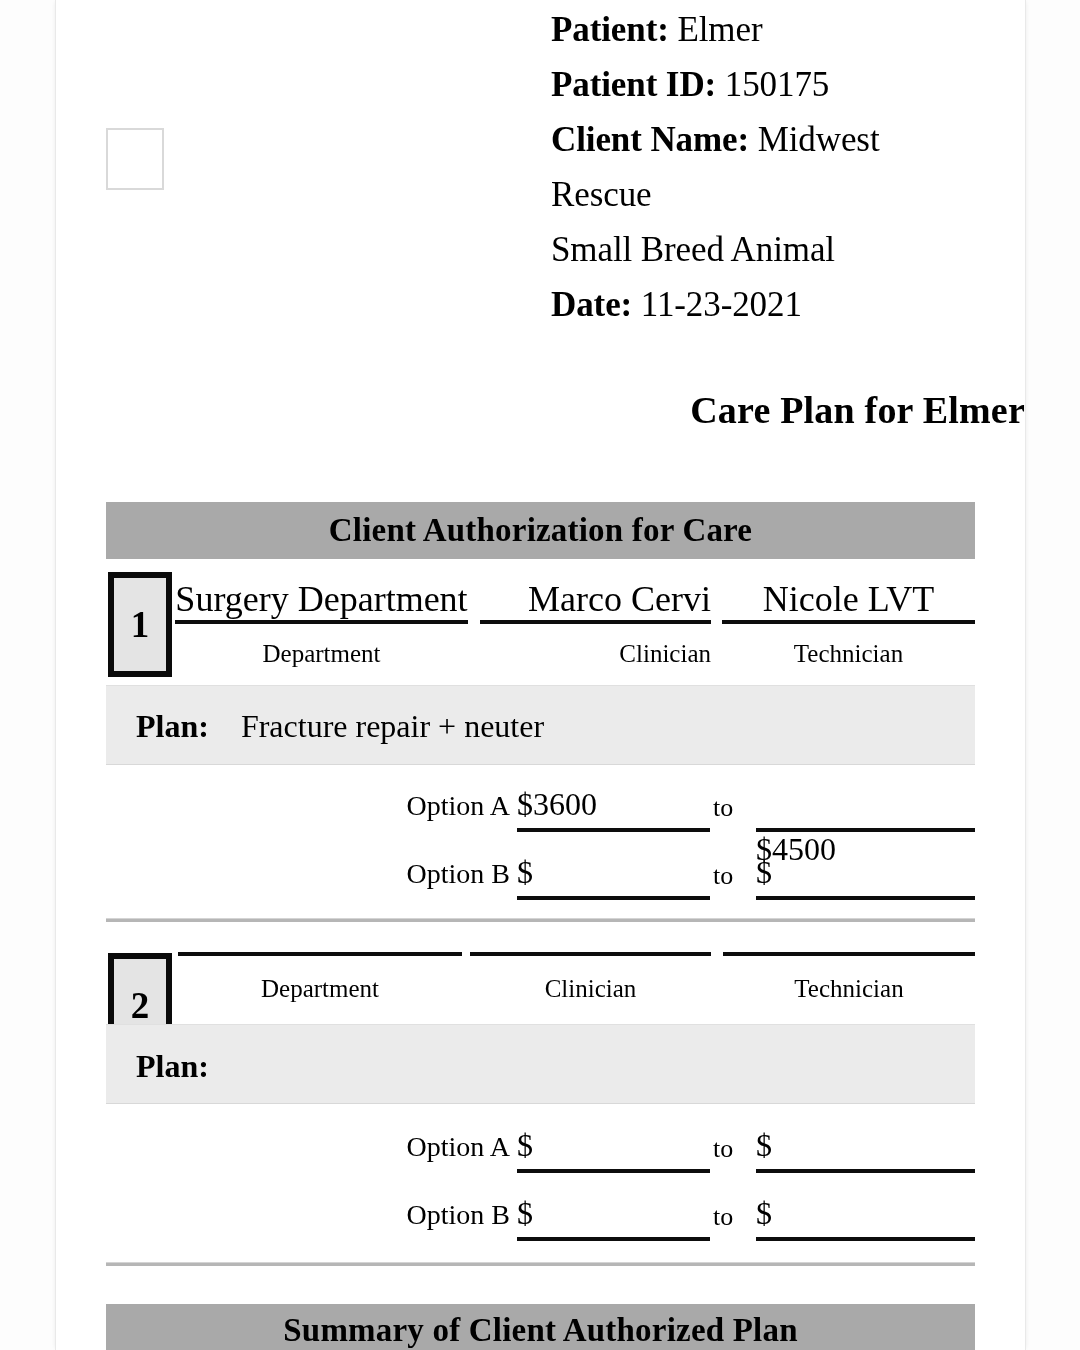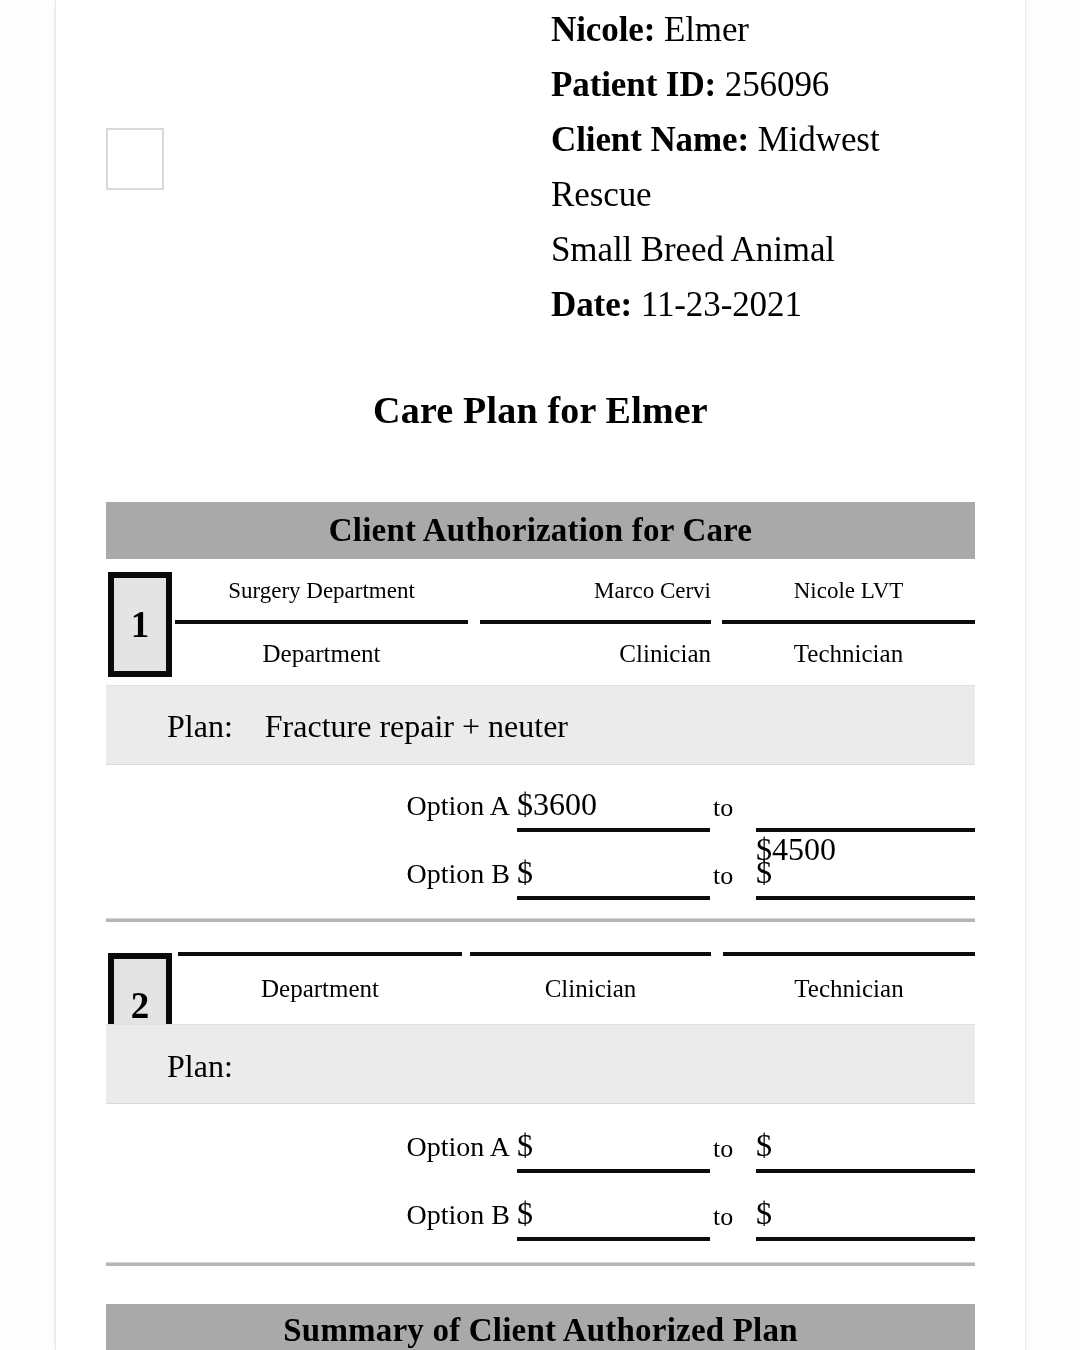--- a/index.html
+++ b/index.html
@@ -64,21 +64,21 @@
     border: 2px solid #d9d9d9;
     background: #ffffff;
   }
 
   
   #doc-title {
     position: absolute;
     left: 56px;
     top: 388px;
     width: 969px;
-    text-align: center;
+    text-align: right;
     font-size: 38px;
     font-weight: bold;
     letter-spacing: 0.2px;
   }
 
   
   .banner {
     position: absolute;
     left: 106px;
     width: 869px;
@@ -112,21 +112,21 @@
     font-size: 37px;
     font-weight: bold;
     line-height: 93px;
   }
   #num-box-1 { top: 572px; }
   #num-box-2 { top: 953px; }
 
   
   .field-val {
     position: absolute;
-    font-size: 23px;
+    font-size: 36px;
     text-align: center;
     white-space: nowrap;
   }
   .field-rule {
     position: absolute;
     height: 4px;
     background: #0d0d0d;
   }
   .field-cap {
     position: absolute;
@@ -152,21 +152,21 @@
     background: #ebebeb;
     border-top: 1px solid #e0e0e0;
     border-bottom: 1px solid #d8d8d8;
   }
   .plan-text {
     position: absolute;
     left: 136px;
     font-size: 32px;
     white-space: nowrap;
   }
-  .plan-text b { font-weight: normal; margin-left: 31px; }
+  .plan-text b { font-weight: bold; }
 
   
   .opt-label {
     position: absolute;
     font-size: 28px;
     text-align: right;
     white-space: nowrap;
     width: 220px;
   }
   .opt-amount {
@@ -199,26 +199,26 @@
 <body>
 
 <div class="gutter left"></div>
 <div class="gutter right"></div>
 <div id="page-sheet"></div>
 
 <div id="logo-box"></div>
 
 <div id="header-block">
   <div class="hdr-line">
-    <span class="hdr-label">Nicole:</span>
+    <span class="hdr-label">Patient:</span>
     <span class="hdr-value">Elmer</span>
   </div>
   <div class="hdr-line">
     <span class="hdr-label">Patient ID:</span>
-    <span class="hdr-value">256096</span>
+    <span class="hdr-value">150175</span>
   </div>
   <div class="hdr-line">
     <span class="hdr-label">Client Name:</span>
     <span class="hdr-value">Midwest</span>
   </div>
   <div class="hdr-line hdr-value">Rescue</div>
   <div class="hdr-line hdr-value">Small Breed Animal</div>
   <div class="hdr-line">
     <span class="hdr-label">Date:</span>
     <span class="hdr-value">11-23-2021</span>

